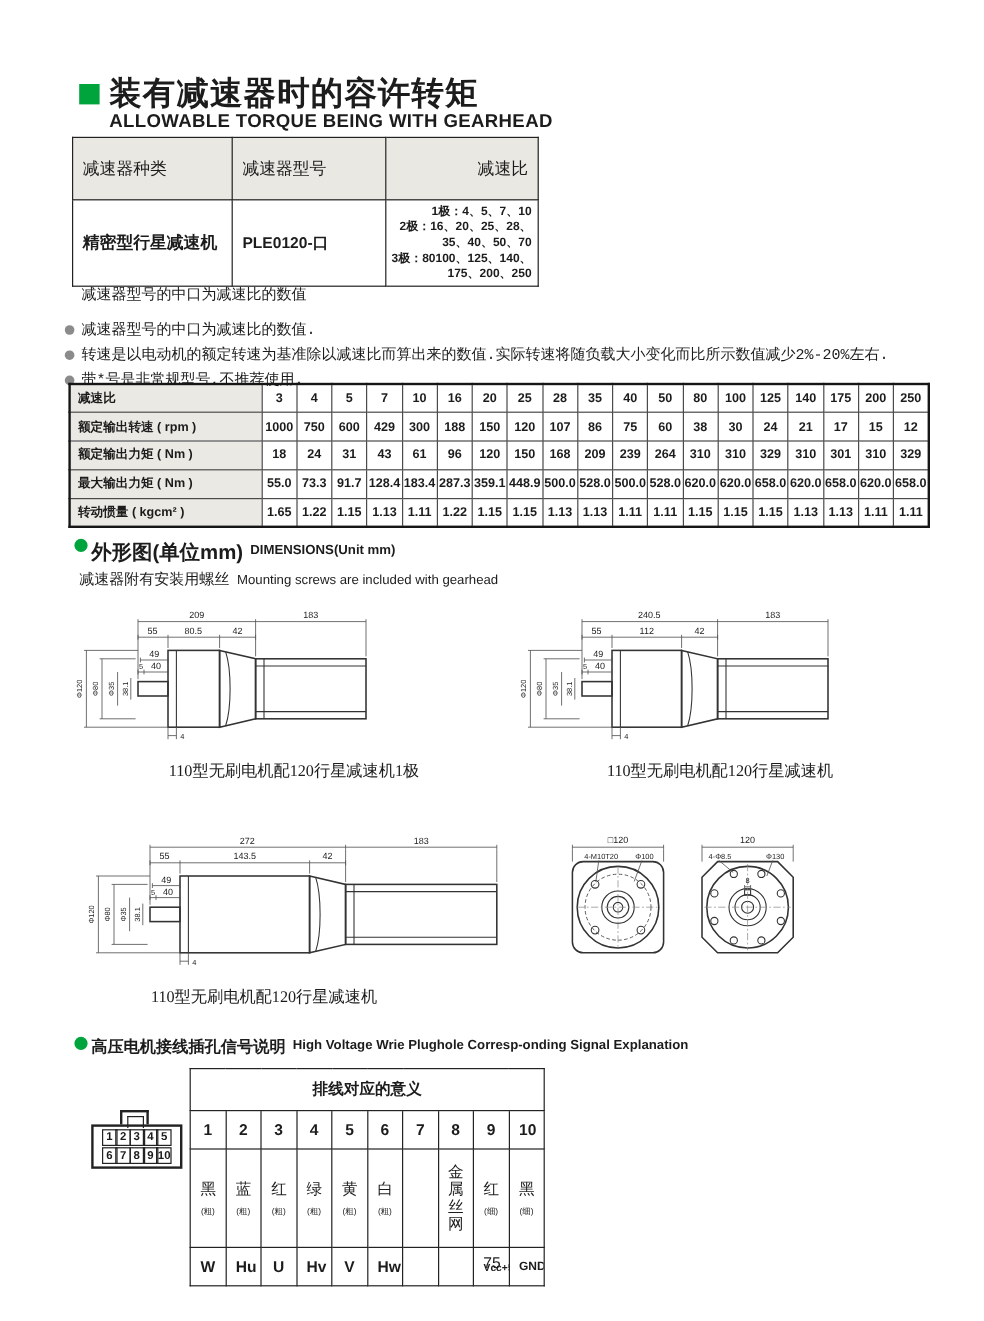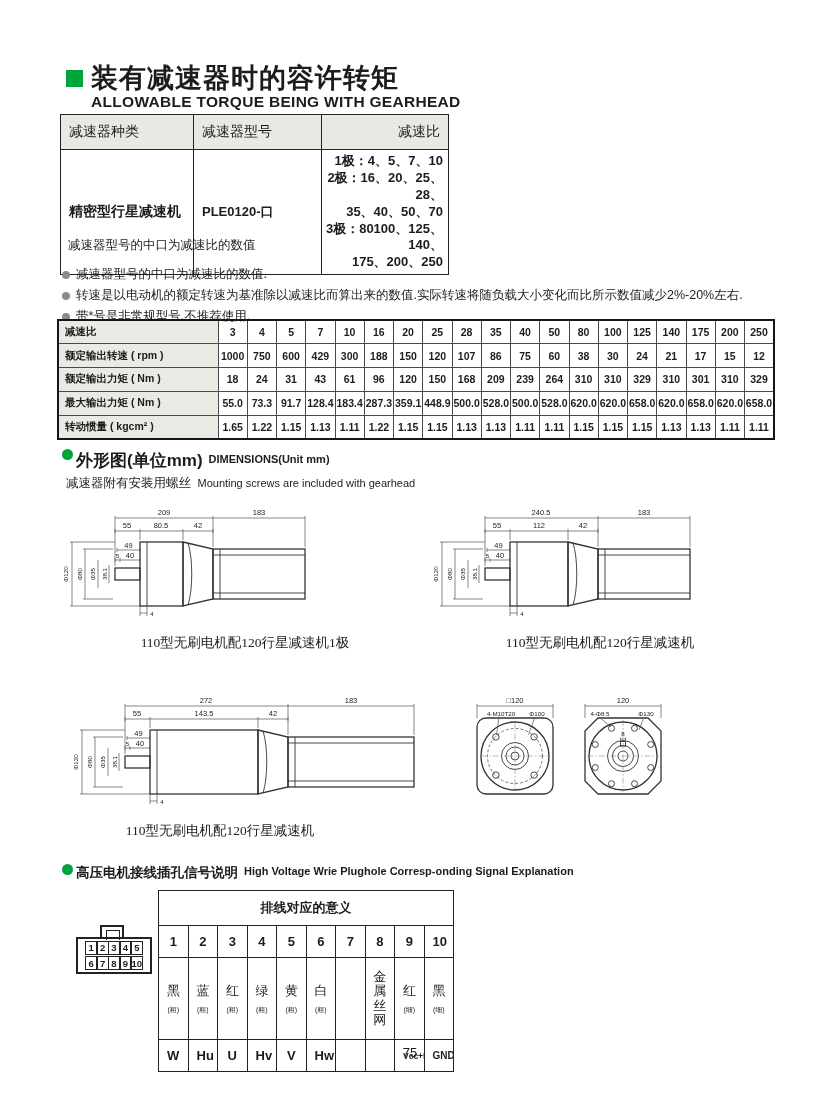--- a/index.html
+++ b/index.html
@@ -10,30 +10,30 @@
 
   
   .main-title{position:absolute; left:66px; top:60px; display:flex; align-items:center; gap:8px;}
   .title-square{width:17px; height:17px; background:var(--green); flex:none;}
   .title-zh{font-size:27px; font-weight:bold; letter-spacing:1px;}
   .sub-title{position:absolute; left:91px; top:93px; font-size:15.5px; font-weight:bold; letter-spacing:.3px;}
 
   
   .gearhead-table{position:absolute; left:60px; top:114px; width:388px; border-collapse:collapse; table-layout:fixed;}
   .gearhead-table td{border:1.6px solid #222; vertical-align:middle;}
-  .gh-head td{height:35px; background:var(--cellgray); font-size:14px; padding:0 8px;}
+  .gh-head td{height:52px; background:var(--cellgray); font-size:14px; padding:0 8px;}
   .gh-head td.ratio-h{text-align:right;}
   .gh-row td{height:70px; font-weight:bold;}
   .gh-row td.type-c{font-size:14px; padding-left:8px;}
   .gh-row td.model{font-size:13px; padding-left:8px;}
-  .ratio-cell{font-size:13px; text-align:right; padding:3px 5px 3px 0; line-height:1.3;}
+  .ratio-cell{font-size:10px; text-align:right; padding:3px 5px 3px 0; line-height:1.3;}
   .tbl-footnote{position:absolute; left:68px; top:237px; font-size:12.5px;}
 
   
-  .notes{position:absolute; left:62px; top:266px; list-style:none; font-size:12.5px;}
+  .notes{position:absolute; left:54px; top:266px; list-style:none; font-size:12.5px;font-family:Liberation Mono, monospace;}
   .notes li{margin-bottom:4px; display:flex; align-items:center; gap:6px; white-space:nowrap;}
   .note-dot{width:8px; height:8px; border-radius:50%; background:#8b8b8b; flex:none;}
 
   
   .spec-table{position:absolute; left:57px; top:319px; width:718px; border-collapse:collapse; table-layout:fixed; border:2px solid #161616;}
   .spec-table td{border:1px solid #4a4a4a; height:23.8px; text-align:center; font-size:10.5px; font-weight:bold; padding:0; overflow:hidden;}
   .spec-table td.lbl{text-align:left; padding-left:6px; background:#ebe9e4; width:160px; font-size:10.5px;}
 
   
   .sec-heading{position:absolute; display:flex; align-items:flex-start; gap:3px;}

